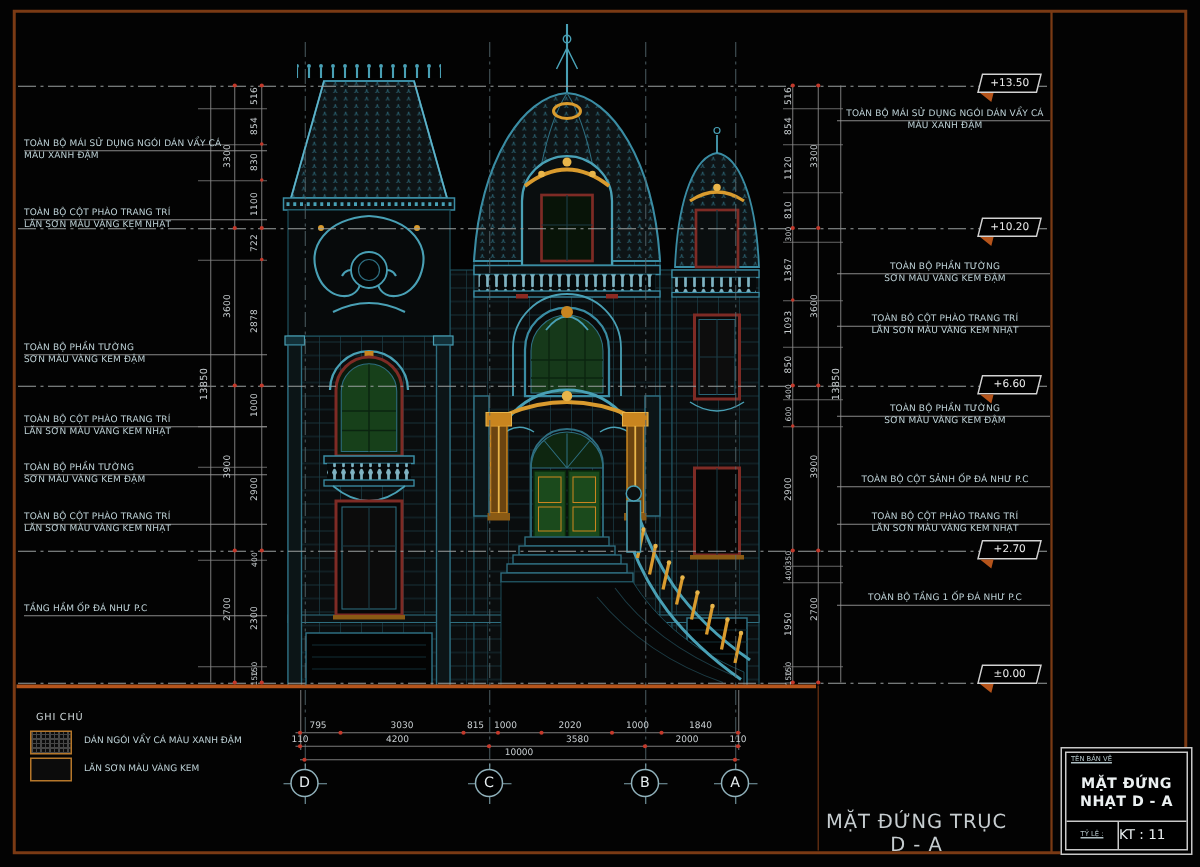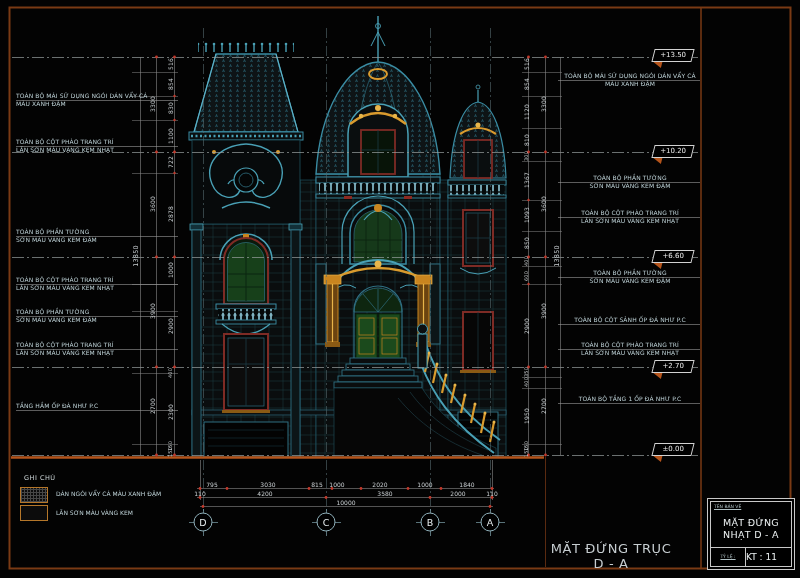--- a/index.html
+++ b/index.html
@@ -33,21 +33,21 @@
   .lg-swatch.hatch{background-image:
       repeating-linear-gradient(0deg,#474747 0 1px,transparent 1px 3px),
       repeating-linear-gradient(90deg,#474747 0 1px,transparent 1px 3px);}
   .lg-label{position:absolute;left:56px;font-size:6px;color:#BFD3D8;}
   
   .caption{position:absolute;left:543px;top:541px;width:136px;text-align:center;
            font-size:13px;letter-spacing:.6px;color:#C6CDD0;}
   .tb{position:absolute;left:707px;top:498px;width:86px;height:70px;border:1px solid #C8C8C8;background:#000;}
   .tb-in{position:absolute;inset:2px;border:1px solid #C8C8C8;}
   .tb-head{position:absolute;left:3px;top:2px;font-size:4.5px;color:#AFC0C4;text-decoration:underline;}
-  .tb-title{position:absolute;left:0;top:15px;width:100%;text-align:center;font-weight:normal;
+  .tb-title{position:absolute;left:0;top:15px;width:100%;text-align:center;font-weight:bold;
             font-size:9.5px;line-height:12px;color:#ECF1F2;letter-spacing:.3px;}
   .tb-bot{position:absolute;left:0;bottom:0;width:100%;height:18px;border-top:1px solid #C8C8C8;}
   .tb-scale{position:absolute;left:0;top:0;width:34px;height:100%;border-right:1px solid #C8C8C8;
             font-size:4.5px;color:#AFC0C4;text-decoration:underline;text-align:center;line-height:18px;}
   .tb-num{position:absolute;left:35px;top:0;right:0;height:100%;text-align:left;
           font-size:9px;line-height:18px;color:#ECF1F2;}
 </style>
 </head>
 <body>
 

